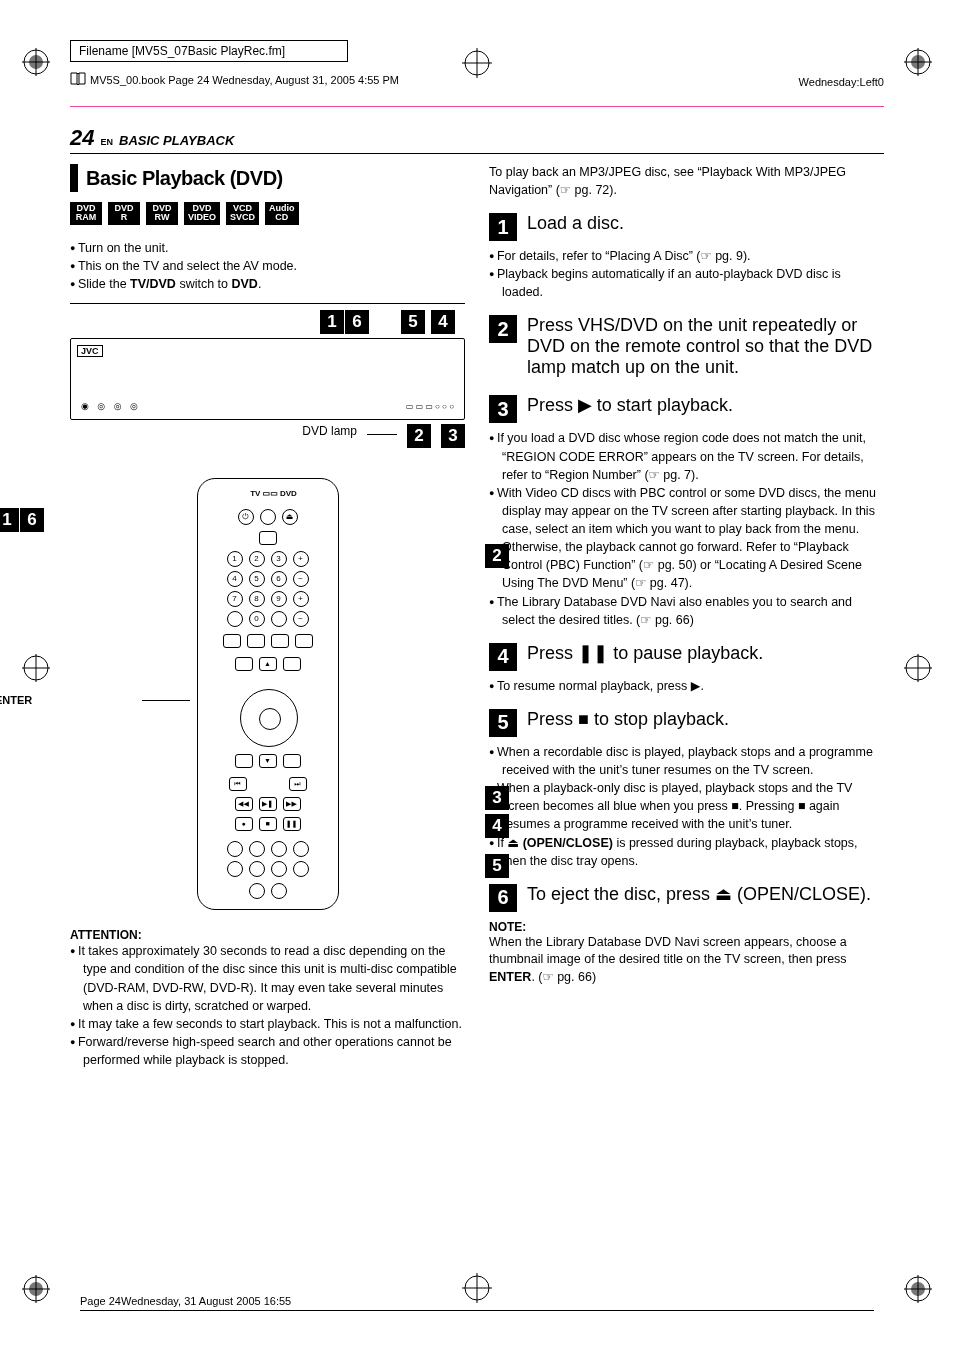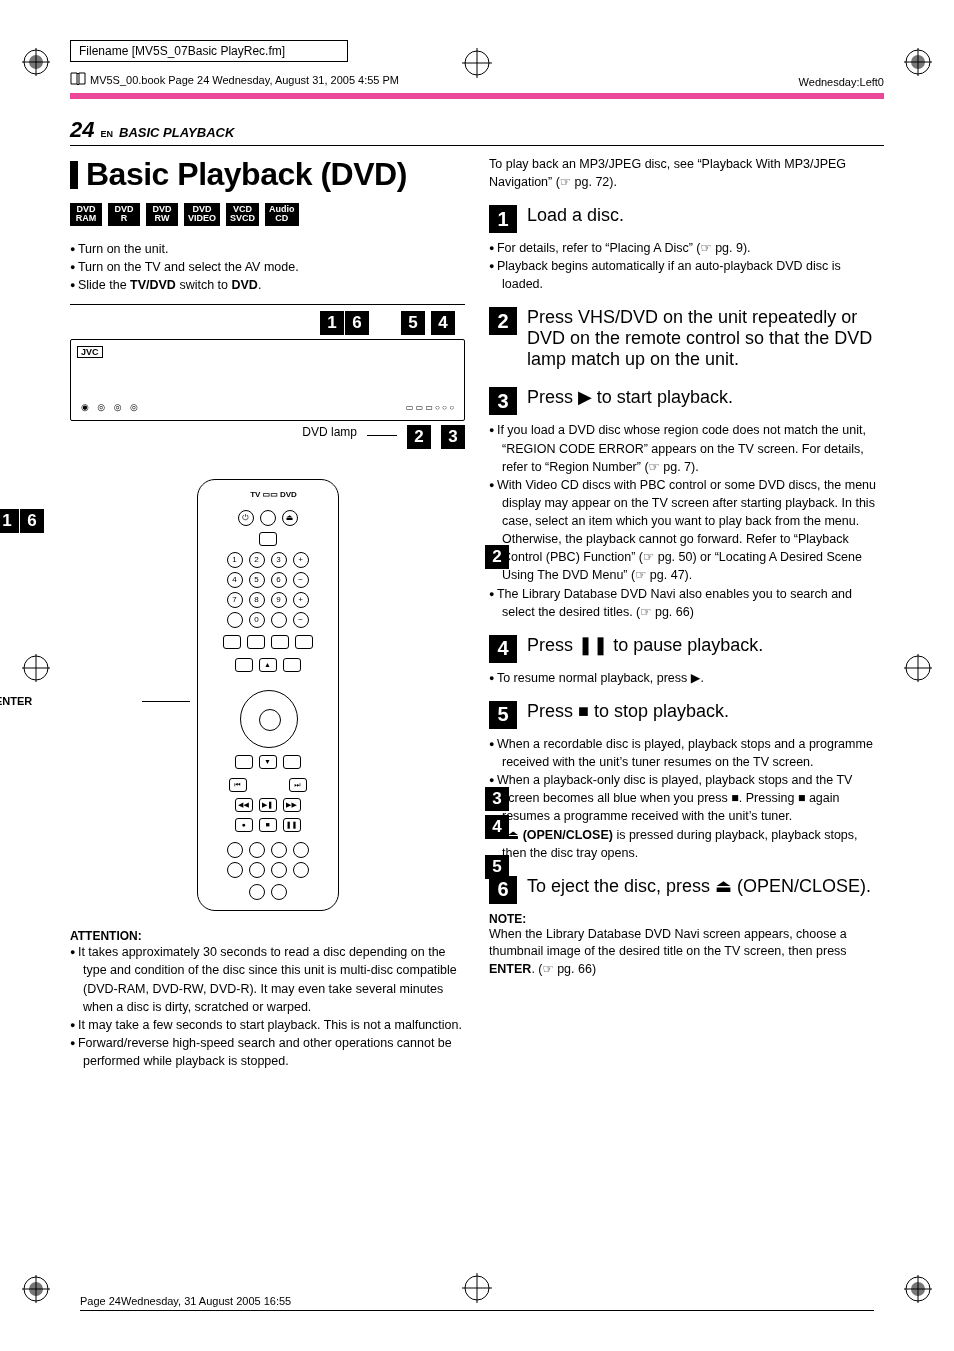--- a/index.html
+++ b/index.html
@@ -35,22 +35,22 @@
     padding: 3px 8px;
     font-size: 12px;
     width: 260px;
     margin-bottom: 10px;
   }
   .header-row {
     display: flex;
     justify-content: space-between;
     align-items: flex-end;
     font-size: 11px;
-    border-bottom: 6px solid #ec4899;
-    padding-bottom: 5px;
+    border-bottom: 1px solid #ec4899;
+    padding-bottom: 18px;
     margin-bottom: 18px;
   }
   .header-row .left { display:flex; align-items:center; gap:4px;}
   .book-icon { display:inline-block; }
   .pg-head {
     display: flex;
     align-items: baseline;
     border-bottom: 1px solid #000;
     padding-bottom: 2px;
     margin-bottom: 10px;
@@ -67,21 +67,21 @@
   .col { flex: 1 1 50%; }
 
   .main-title {
     display: flex;
     align-items: center;
     gap: 8px;
     margin-bottom: 10px;
   }
   .title-bar { width: 8px; height: 28px; background:#000; }
   .main-title-text {
-    font-size: 32px; font-weight: bold;
+    font-size: 20px; font-weight: bold;
     font-family: "Arial Narrow", Arial, sans-serif;
     letter-spacing: -0.5px;
     text-align: center;
   }
 
   .badges { display:flex; gap:6px; margin-bottom:14px; }
   .badge {
     background:#000; color:#fff;
     font-size:9px; font-weight:bold;
     text-align:center; line-height:1.05;
@@ -247,21 +247,21 @@
         <span class="badge"><span>DVD</span><span class="l2">RAM</span></span>
         <span class="badge"><span>DVD</span><span class="l2">R</span></span>
         <span class="badge"><span>DVD</span><span class="l2">RW</span></span>
         <span class="badge"><span>DVD</span><span class="l2">VIDEO</span></span>
         <span class="badge"><span>VCD</span><span class="l2">SVCD</span></span>
         <span class="badge"><span>Audio</span><span class="l2">CD</span></span>
       </div>
 
       <div class="intro-list">
         <div class="bul">Turn on the unit.</div>
-        <div class="bul">Turn on the TV and select the AV mode.</div>
+        <div class="bul">This on the TV and select the AV mode.</div>
         <div class="bul">Slide the <b>TV/DVD</b> switch to <b>DVD</b>.</div>
       </div>
 
       <div class="device-fig" style="position:relative; margin-top:34px;">
         <div class="callouts-top">
           <span class="numbox-row">
             <span class="numbox">1</span>
             <span class="numbox">6</span>
           </span>
           <span style="width:20px"></span>

